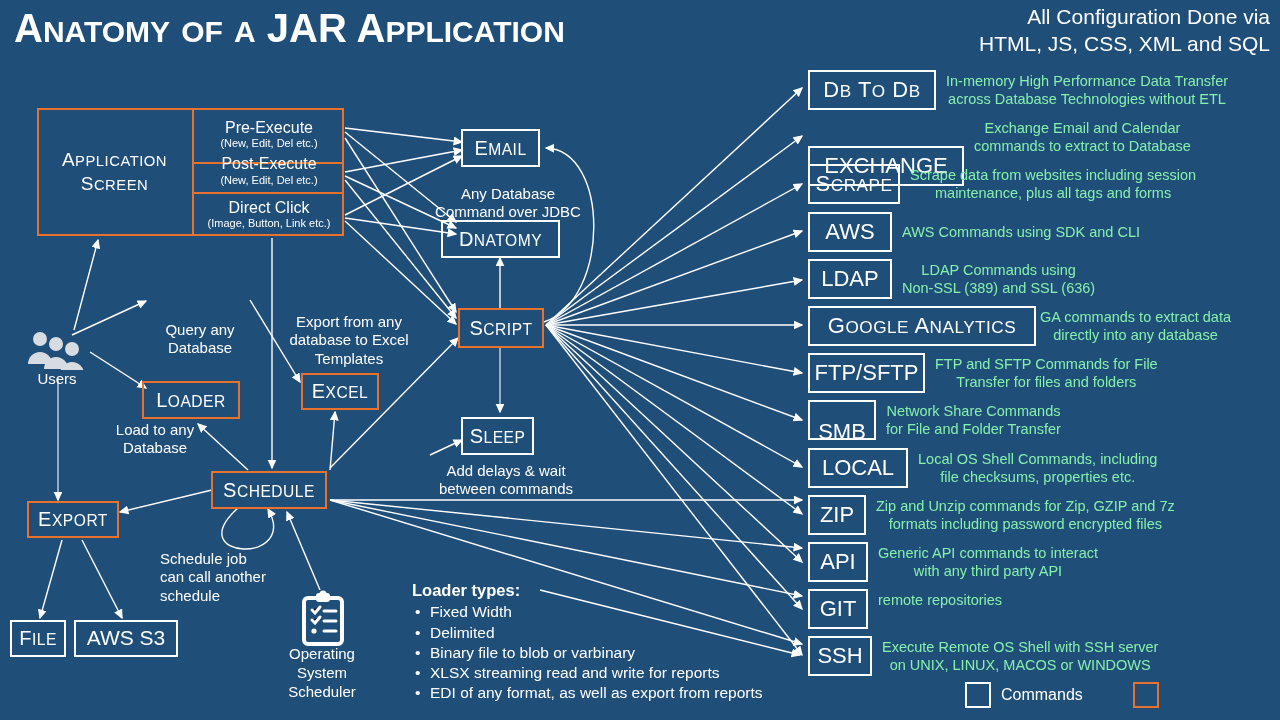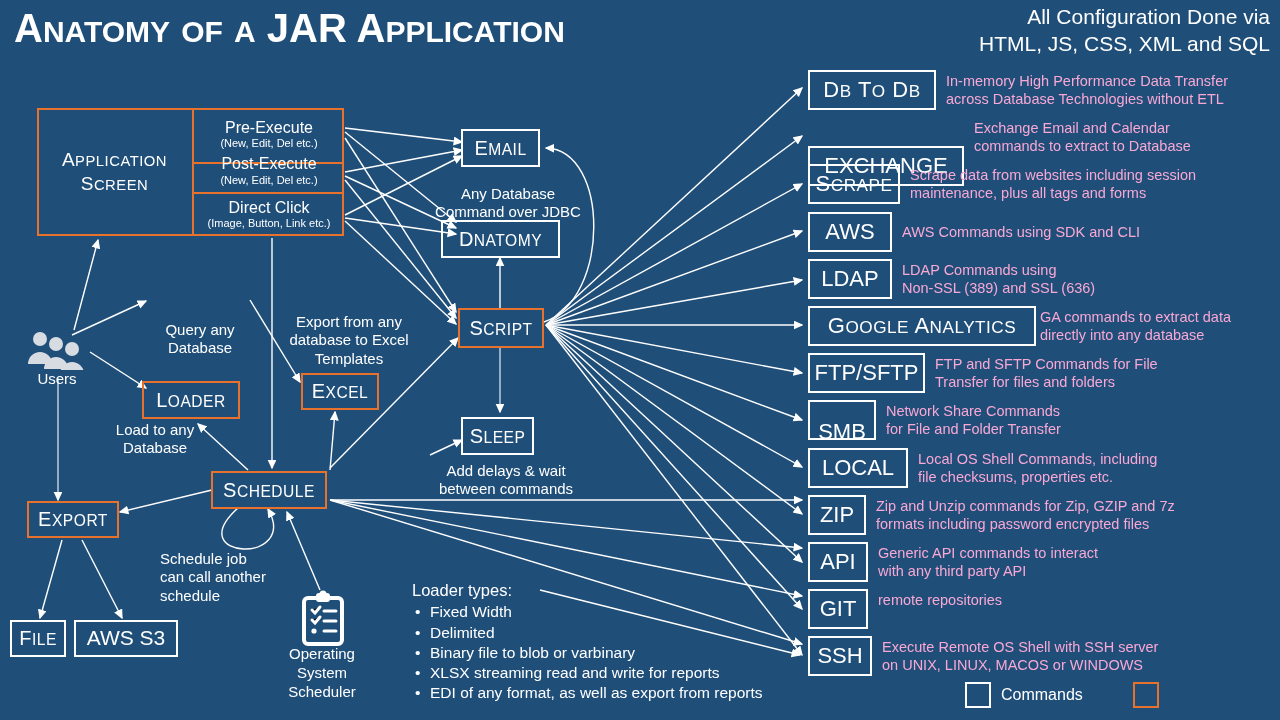--- a/index.html
+++ b/index.html
@@ -36,31 +36,31 @@
           justify-content:center;border-left:2px solid #E8712B;}
   .subbox .t1{font-size:16px;line-height:1.05;}
   .subbox .t2{font-size:11px;line-height:1.2;margin-top:1px;}
 
   
   .lbl{position:absolute;font-size:15px;line-height:1.22;text-align:center;}
 
   
   .rowbox{position:absolute;box-sizing:border-box;height:40px;border:2px solid #ffffff;
           display:flex;align-items:center;justify-content:center;left:808px;}
-  .rowdesc{position:absolute;font-size:14.5px;line-height:1.26;text-align:left;color:#f9a8d4;}
+  .rowdesc{position:absolute;font-size:14.5px;line-height:1.26;text-align:center;color:#86efac;}
 
   
   #legend{position:absolute;left:965px;top:682px;display:flex;align-items:center;gap:10px;font-size:16px;}
   .lgbox{width:26px;height:26px;box-sizing:border-box;}
   .lgbox.w{border:2px solid #ffffff;}
   .lgbox.o{border:2px solid #E8712B;}
 
   
   #loadertypes{position:absolute;left:412px;top:580px;font-size:15.5px;line-height:1.30;text-align:left;}
-  #loadertypes .hd{font-weight:normal;font-size:16.5px;margin-bottom:1px;}
+  #loadertypes .hd{font-weight:bold;font-size:16.5px;margin-bottom:1px;}
   #loadertypes ul{margin:0;padding:0 0 0 16px;list-style:none;}
   #loadertypes li{position:relative;padding-left:2px;}
   #loadertypes li:before{content:"\2022";position:absolute;left:-13px;top:0;}
 
   
   #users-icon{position:absolute;left:24px;top:330px;width:66px;height:40px;}
   #users-lbl{position:absolute;left:12px;top:370px;width:90px;text-align:center;font-size:15px;}
   #os-icon{position:absolute;left:300px;top:590px;width:46px;height:56px;}
   #os-lbl{position:absolute;left:272px;top:645px;width:100px;text-align:center;font-size:15px;line-height:1.25;}
 </style>

